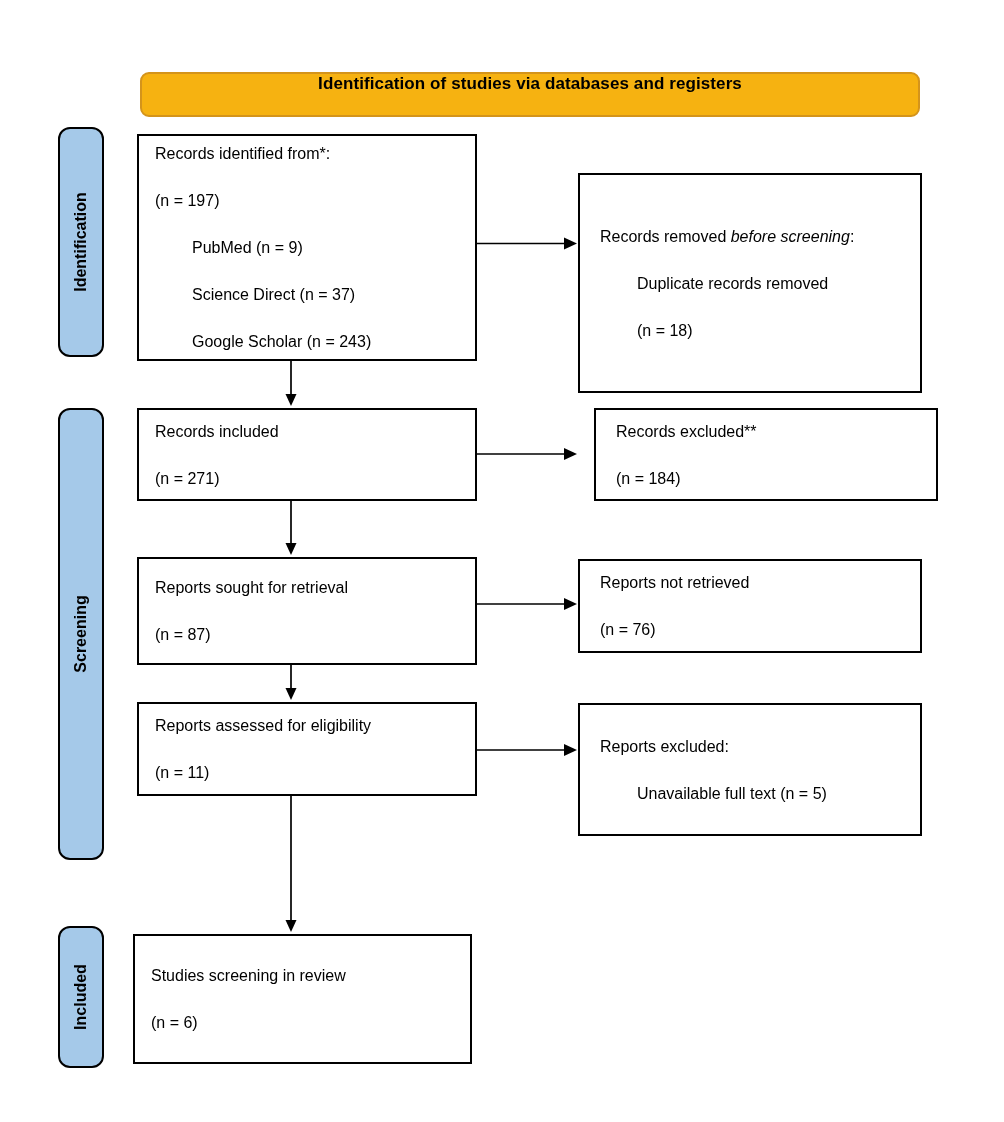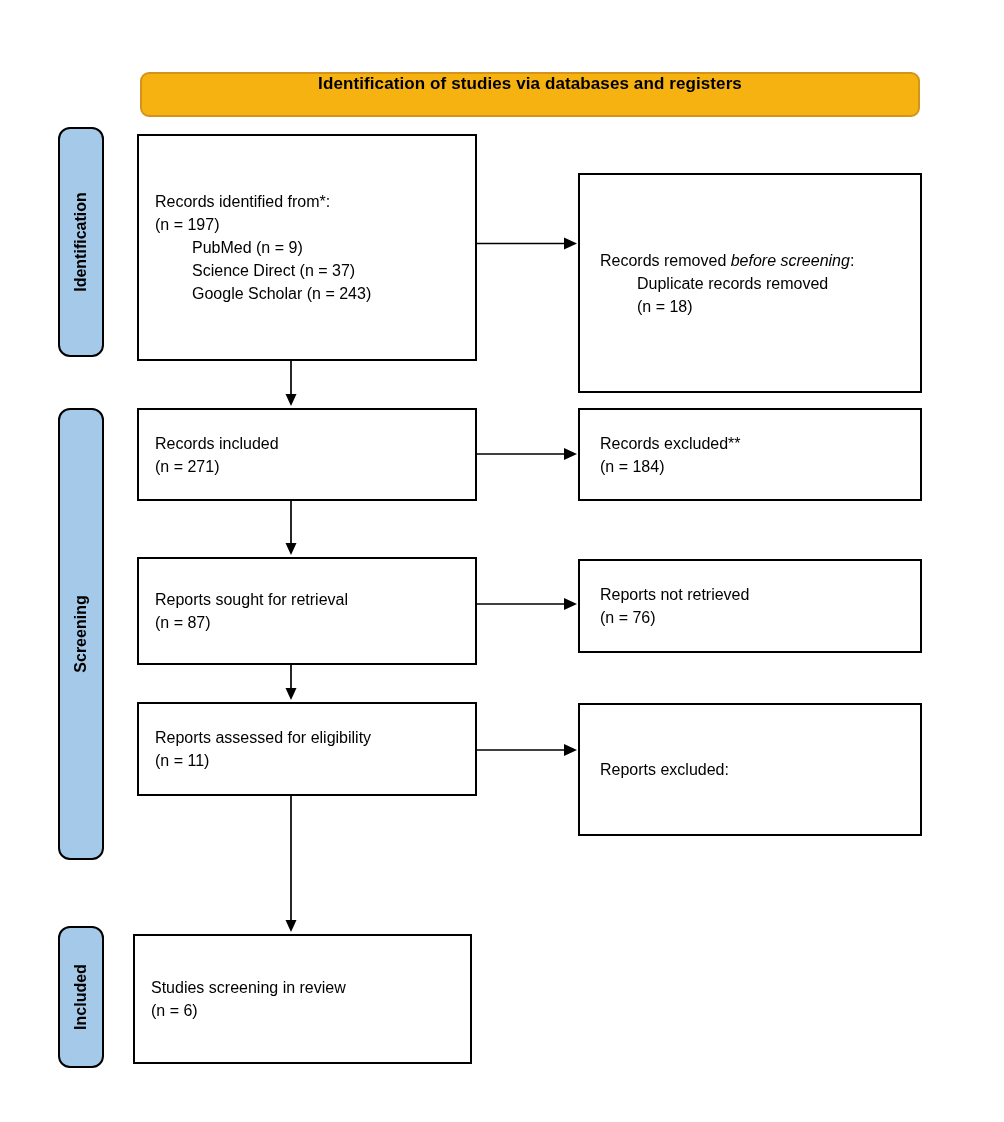--- a/index.html
+++ b/index.html
@@ -69,30 +69,31 @@
   .stage-included      { top: 926px; height: 142px; }
   .box {
     position: absolute;
     box-sizing: border-box;
     background: var(--box-fill, #fff);
     border: 2px solid var(--box-border, #000);
     display: flex;
     flex-direction: column;
     justify-content: center;
     padding: 6px 12px 6px 16px;
+    gap: 24px;
   }
   .box-line {
     font-size: 16px;
     line-height: 23px;
   }
   .indent { padding-left: 37px; }
   .box-identified       { left: 137px; top: 134px; width: 340px; height: 227px; }
   .box-removed          { left: 578px; top: 133px; width: 344px; height: 220px; padding-left: 20px; margin-top: 40px; }
   .box-screened         { left: 137px; top: 408px; width: 340px; height: 93px; }
-  .box-excluded         { left: 578px; top: 408px; width: 344px; height: 93px; padding-left: 20px; }
+  .box-excluded         { left: 594px; top: 408px; width: 344px; height: 93px; padding-left: 20px; }
   .box-sought           { left: 137px; top: 557px; width: 340px; height: 108px; }
   .box-not-retrieved    { left: 578px; top: 559px; width: 344px; height: 94px; padding-left: 20px; }
   .box-assessed         { left: 137px; top: 702px; width: 340px; height: 94px; }
   .box-reports-excluded { left: 578px; top: 703px; width: 344px; height: 133px; padding-left: 20px; }
   .box-included         { left: 133px; top: 934px; width: 339px; height: 130px; }
   .italic { font-style: italic; }
 </style>
 </head>
 <body>
 
@@ -181,20 +182,21 @@
     <div class="box-line">(n = 76)</div>
   </div>
 
   <div class="box box-assessed">
     <div class="box-line">Reports assessed for eligibility</div>
     <div class="box-line">(n = 11)</div>
   </div>
 
   <div class="box box-reports-excluded">
     <div class="box-line">Reports excluded:</div>
+    <div class="box-line indent">Unavailable full text (n = 5)</div>
   </div>
 
   <div class="box box-included">
     <div class="box-line">Studies screening in review</div>
     <div class="box-line">(n = 6)</div>
   </div>
 
 </div>
 
 </body></html>

